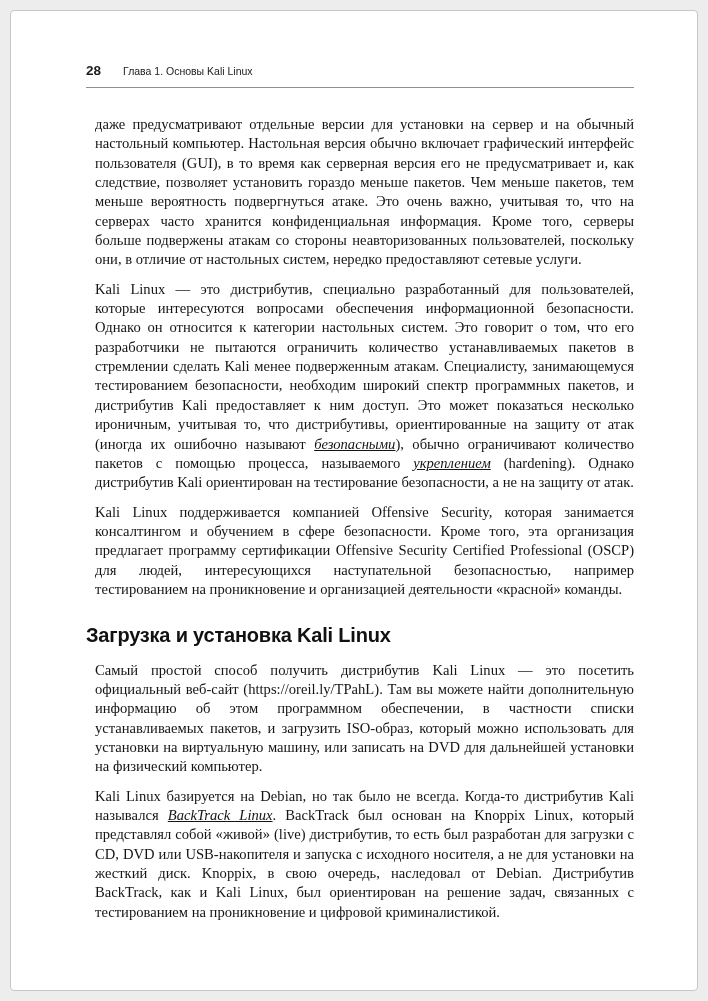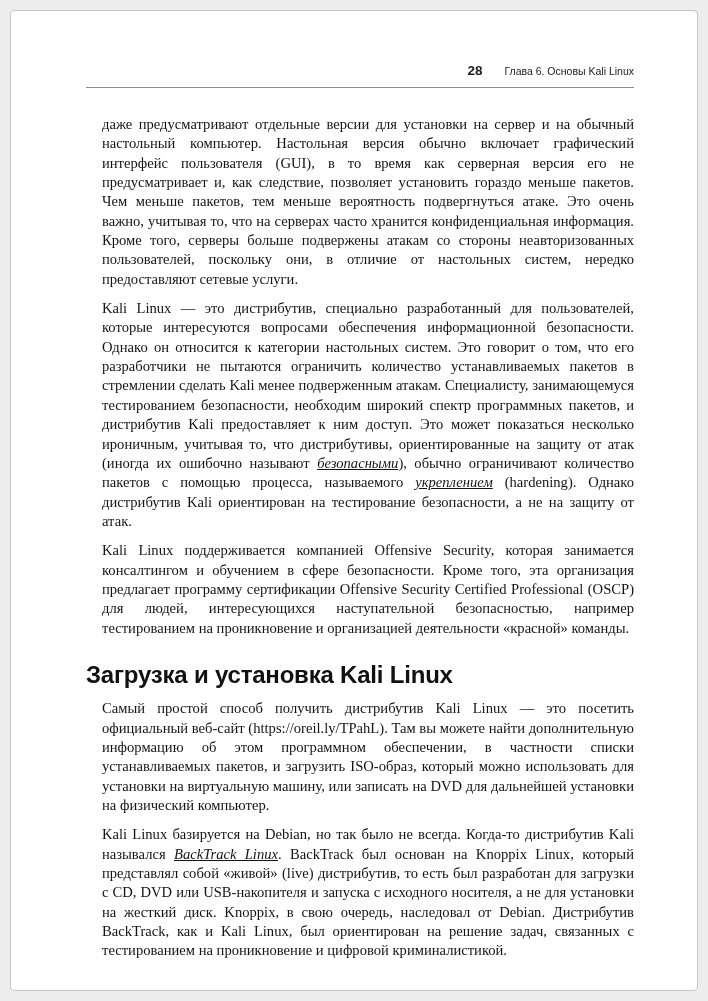--- a/index.html
+++ b/index.html
@@ -20,21 +20,20 @@
     border: 1px solid #c6c6c6;
     border-radius: 4px;
     padding: 52px 63px 0 75px;
     overflow: hidden;
   }
 
   .running-head {
     display: flex;
     align-items: baseline;
     color: #1c1c1c;
-    justify-content: flex-end;
   }
   .page-num {
     font-family: "Liberation Sans", sans-serif;
     font-weight: 700;
     font-size: 13.5px;
   }
   .chapter-title {
     font-family: "Liberation Sans", sans-serif;
     font-size: 10.5px;
     margin-left: 22px;
@@ -48,42 +47,42 @@
 
   .body-text {
     margin-top: 27px;
     font-size: 14.6px;
     line-height: 19.35px;
     color: #141414;
     text-align: justify;
     hyphens: auto;
     -webkit-hyphens: auto;
   }
-  .body-text p { margin: 0 0 10px 16px; }
+  .body-text p { margin: 0 0 10px 9px; }
   .em { font-style: italic; text-decoration: underline; }
 
   .section-heading {
     font-family: "Liberation Sans", sans-serif;
     font-weight: 700;
-    font-size: 24px;
+    font-size: 20px;
     letter-spacing: -0.2px;
     color: #111111;
     margin: 27px 0 15px 0;
     text-align: left;
   }
 </style>
 </head>
 <body>
 
 <div class="page-wrap">
   <div class="page">
 
     <header class="running-head">
       <span class="page-num">28</span>
-      <span class="chapter-title">Глава 6. Основы Kali Linux</span>
+      <span class="chapter-title">Глава 1. Основы Kali Linux</span>
     </header>
     <hr class="head-rule">
 
     <main class="body-text">
       <p><span>даже предусматривают отдельные версии для установки на сервер и на обычный настольный компьютер. Настольная версия обычно включает графический интерфейс пользователя (GUI), в то время как серверная версия его не предусматривает и, как следствие, позволяет установить гораздо меньше пакетов. Чем меньше пакетов, тем меньше вероятность подвергнуться атаке. Это очень важно, учитывая то, что на серверах часто хранится конфиденциальная информация. Кроме того, серверы больше подвержены атакам со стороны неавторизованных пользователей, поскольку они, в отличие от настольных систем, нередко предоставляют сетевые услуги.</span></p>
       <p><span>Kali Linux — это дистрибутив, специально разработанный для пользователей, которые интересуются вопросами обеспечения информационной безопасности. Однако он относится к категории настольных систем. Это говорит о том, что его разработчики не пытаются ограничить количество устанавливаемых пакетов в стремлении сделать Kali менее подверженным атакам. Специалисту, занимающемуся тестированием безопасности, необходим широкий спектр программных пакетов, и дистрибутив Kali предоставляет к ним доступ. Это может показаться несколько ироничным, учитывая то, что дистрибутивы, ориентированные на защиту от атак (иногда их ошибочно называют </span><span class="em">безопасными</span><span>), обычно ограничивают количество пакетов с помощью процесса, называемого </span><span class="em">укреплением</span><span> (hardening). Однако дистрибутив Kali ориентирован на тестирование безопасности, а не на защиту от атак.</span></p>
       <p><span>Kali Linux поддерживается компанией Offensive Security, которая занимается консалтингом и обучением в сфере безопасности. Кроме того, эта организация предлагает программу сертификации Offensive Security Certified Professional (OSCP) для людей, интересующихся наступательной безопасностью, например тестированием на проникновение и организацией деятельности «красной» команды.</span></p>
 
       <h1 class="section-heading">Загрузка и установка Kali Linux</h1>
 

